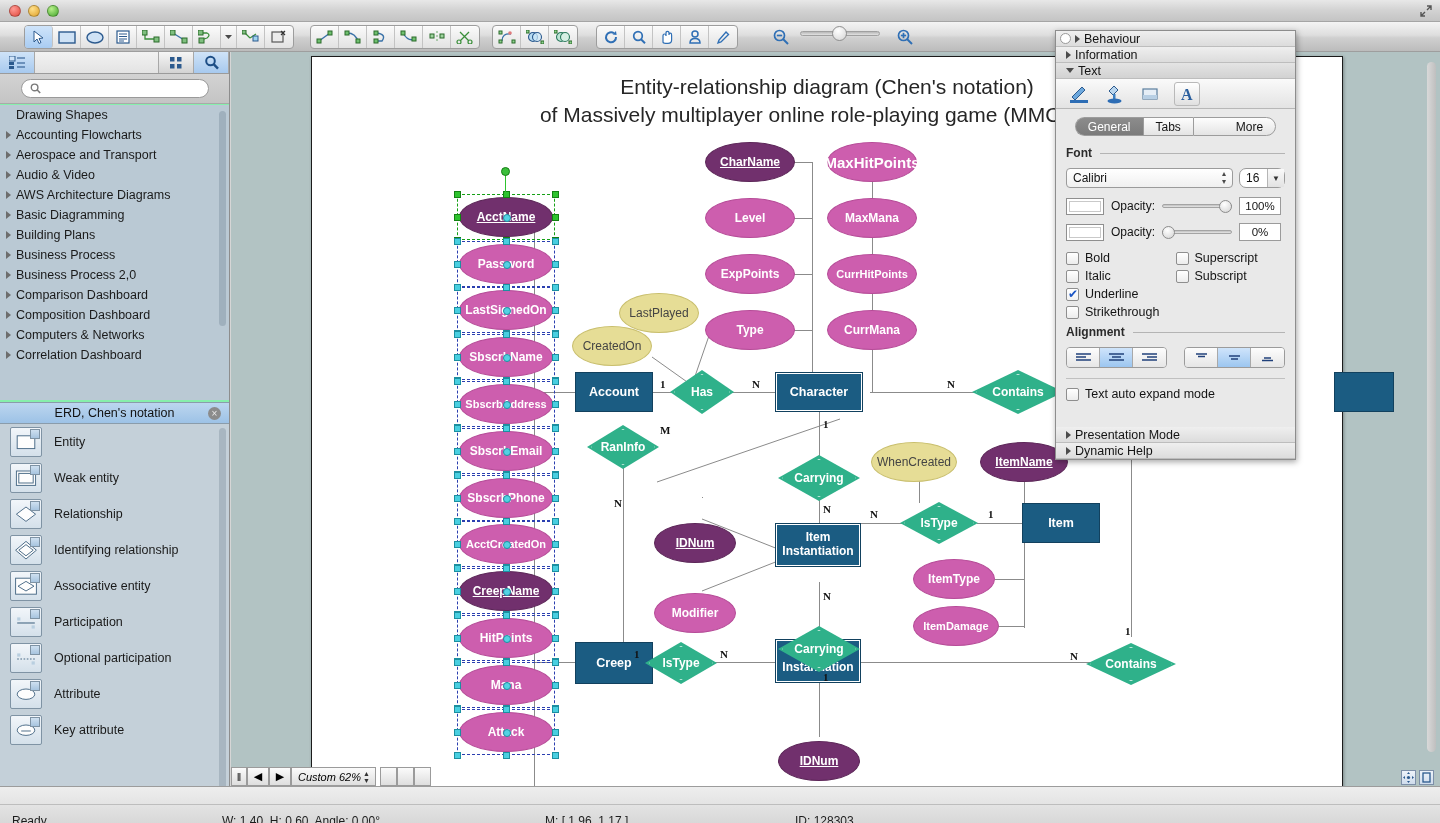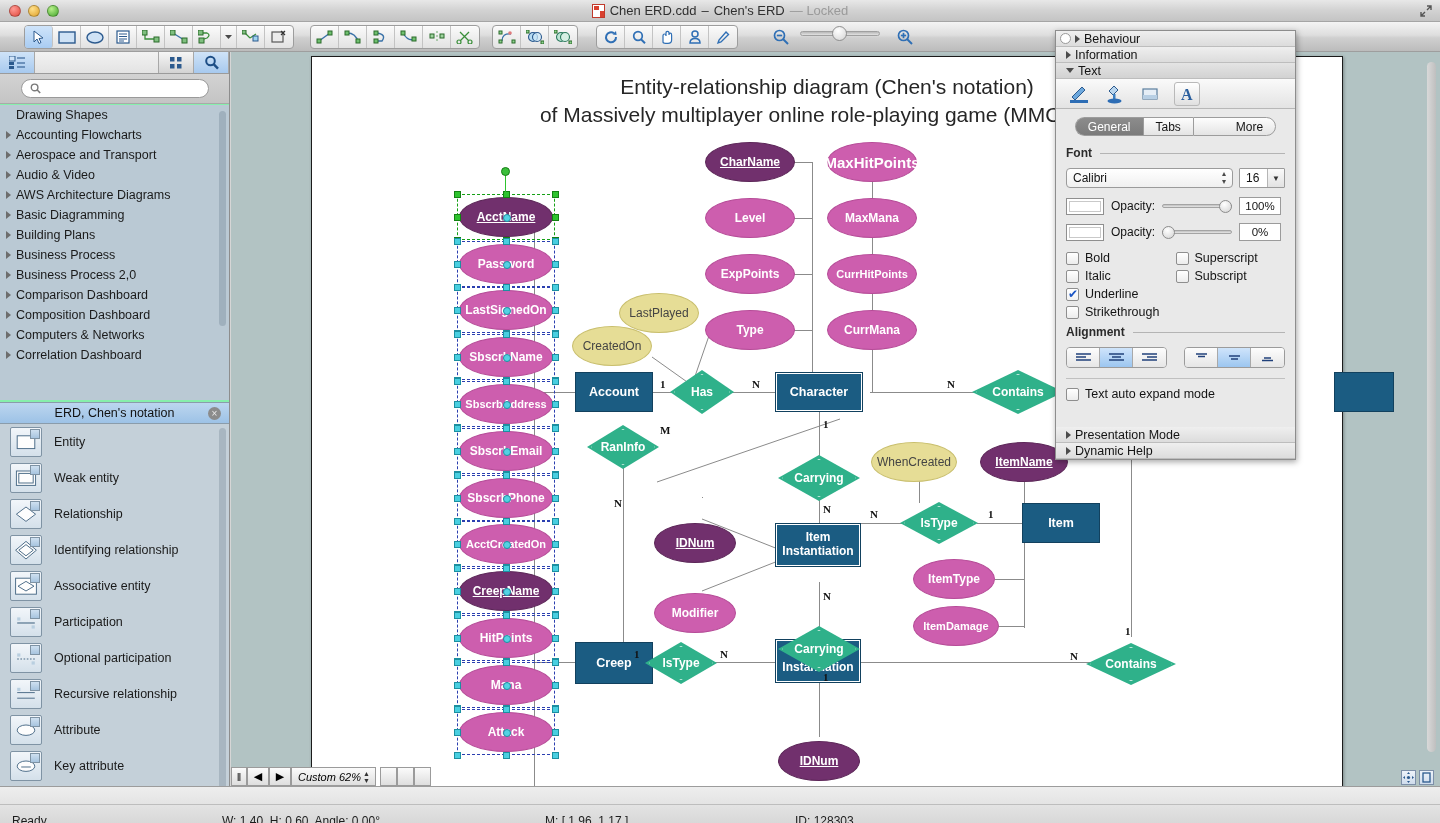--- a/index.html
+++ b/index.html
@@ -207,21 +207,21 @@
   .sect-t{ font-weight:bold; font-size:12px; color:#2b2b2b; }
   .rule{ flex:1; height:1px; background:#b4b4b4; }
   .fontrow{ display:flex; gap:6px; margin-bottom:9px; }
   .combo{
     flex:1; height:20px; border:1px solid #9b9b9b; border-radius:4px;
     background:linear-gradient(to bottom,#ffffff,#f0f0f0);
     display:flex; align-items:center; padding:0 6px; position:relative; font-size:12px;
   }
   .updown{ position:absolute; right:6px; font-size:8px; line-height:8px; color:#4a4a4a; text-align:center; }
   .sizebox{
-    width:46px; height:20px; border:1px solid #9b9b9b; border-radius:1px; background:#fff;
+    width:46px; height:20px; border:1px solid #9b9b9b; border-radius:7px; background:#fff;
     display:flex; align-items:center; padding-left:6px; font-size:12px; position:relative;
   }
   .szarrow{ position:absolute; right:0; top:0; bottom:0; width:17px;
     border-left:1px solid #b5b5b5; background:linear-gradient(to bottom,#fafafa,#e2e2e2);
     display:flex; align-items:center; justify-content:center; font-size:8px; color:#333; }
   .opacrow{ display:flex; align-items:center; gap:7px; margin-bottom:8px; }
   .swatch{ width:38px; height:17px; border:1px solid #8f8f8f; background:#fff; padding:2px; }
   .swatch-in{ width:100%; height:100%; background:#fff; border:1px solid #c9c9c9; }
   .opac-label{ font-size:12px; }
   .slider{ position:relative; width:70px; height:16px; display:flex; align-items:center; }
@@ -272,27 +272,20 @@
 <body>
 
 <div id="app">
 
   <div class="titlebar">
     <div class="traffic">
       <div class="tl red"></div>
       <div class="tl yellow"></div>
       <div class="tl green"></div>
     </div>
-    <div class="title-center">
-      <span class="doc-icon"></span>
-      <span>Chen ERD.cdd</span>
-      <span>–</span>
-      <span>Chen's ERD</span>
-      <span class="title-locked">— Locked</span>
-    </div>
     <svg class="tb-expand" viewBox="0 0 16 16">
       <path d="M9 3 L13 3 L13 7 M13 3 L9 7 M7 13 L3 13 L3 9 M3 13 L7 9" stroke="#555" stroke-width="1.4" fill="none"></path>
     </svg>
   </div>
 
   <div class="toolbar">
 
     <div class="tgroup" style="left:24px;">
       <div class="tbtn sel">
         <svg width="13" height="15" viewBox="0 0 13 15">
@@ -649,30 +642,20 @@
           </div>
           <div class="lib-item">
             <div class="lib-ico">
               <svg class="sh" viewBox="0 0 30 28">
                 <line x1="4" y1="15" x2="26" y2="15" stroke="#4a6b87" stroke-width="1.4" stroke-dasharray="2 2"></line>
                 <rect x="4" y="8" width="4" height="4" fill="#b9cfe0"></rect>
                 <rect x="22" y="18" width="4" height="4" fill="#b9cfe0"></rect>
               </svg>
             </div>
             <span class="lib-label">Optional participation</span>
-          </div>
-          <div class="lib-item">
-            <div class="lib-ico">
-              <svg class="sh" viewBox="0 0 30 28">
-                <line x1="4" y1="12" x2="26" y2="12" stroke="#4a6b87" stroke-width="1.2"></line>
-                <line x1="4" y1="19" x2="26" y2="19" stroke="#4a6b87" stroke-width="1.2"></line>
-                <rect x="4" y="6" width="4" height="4" fill="#b9cfe0"></rect>
-              </svg>
-            </div>
-            <span class="lib-label">Recursive relationship</span>
           </div>
           <div class="lib-item">
             <div class="lib-ico">
               <svg class="sh" viewBox="0 0 30 28">
                 <ellipse cx="15" cy="14" rx="11" ry="6.5" fill="#fdfdfd" stroke="#4a6b87" stroke-width="1.2"></ellipse>
               </svg>
             </div>
             <span class="lib-label">Attribute</span>
           </div>
           <div class="lib-item">

